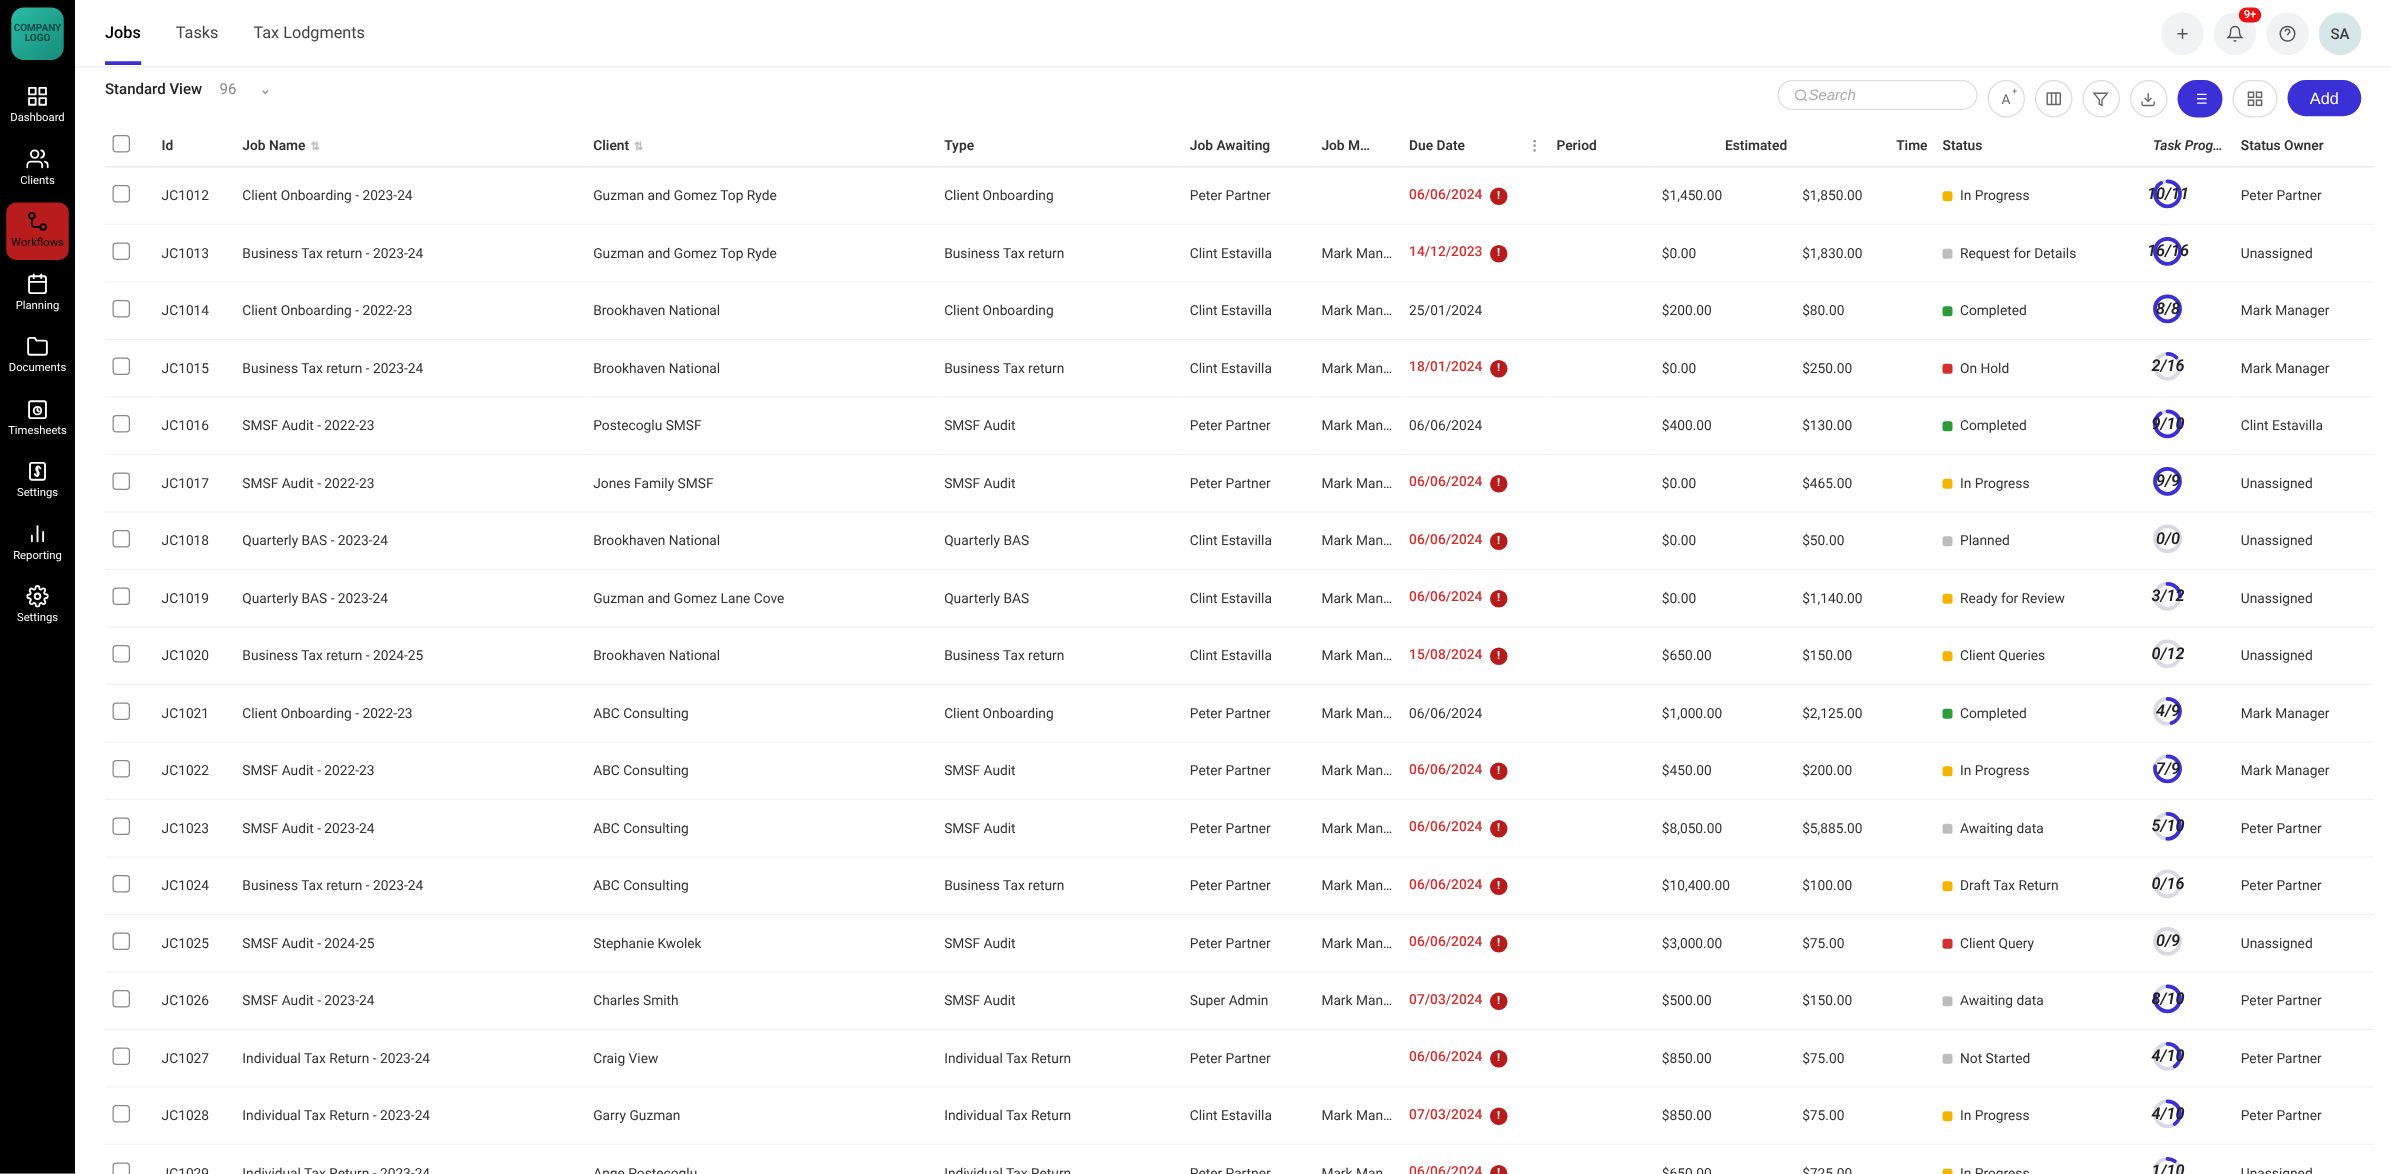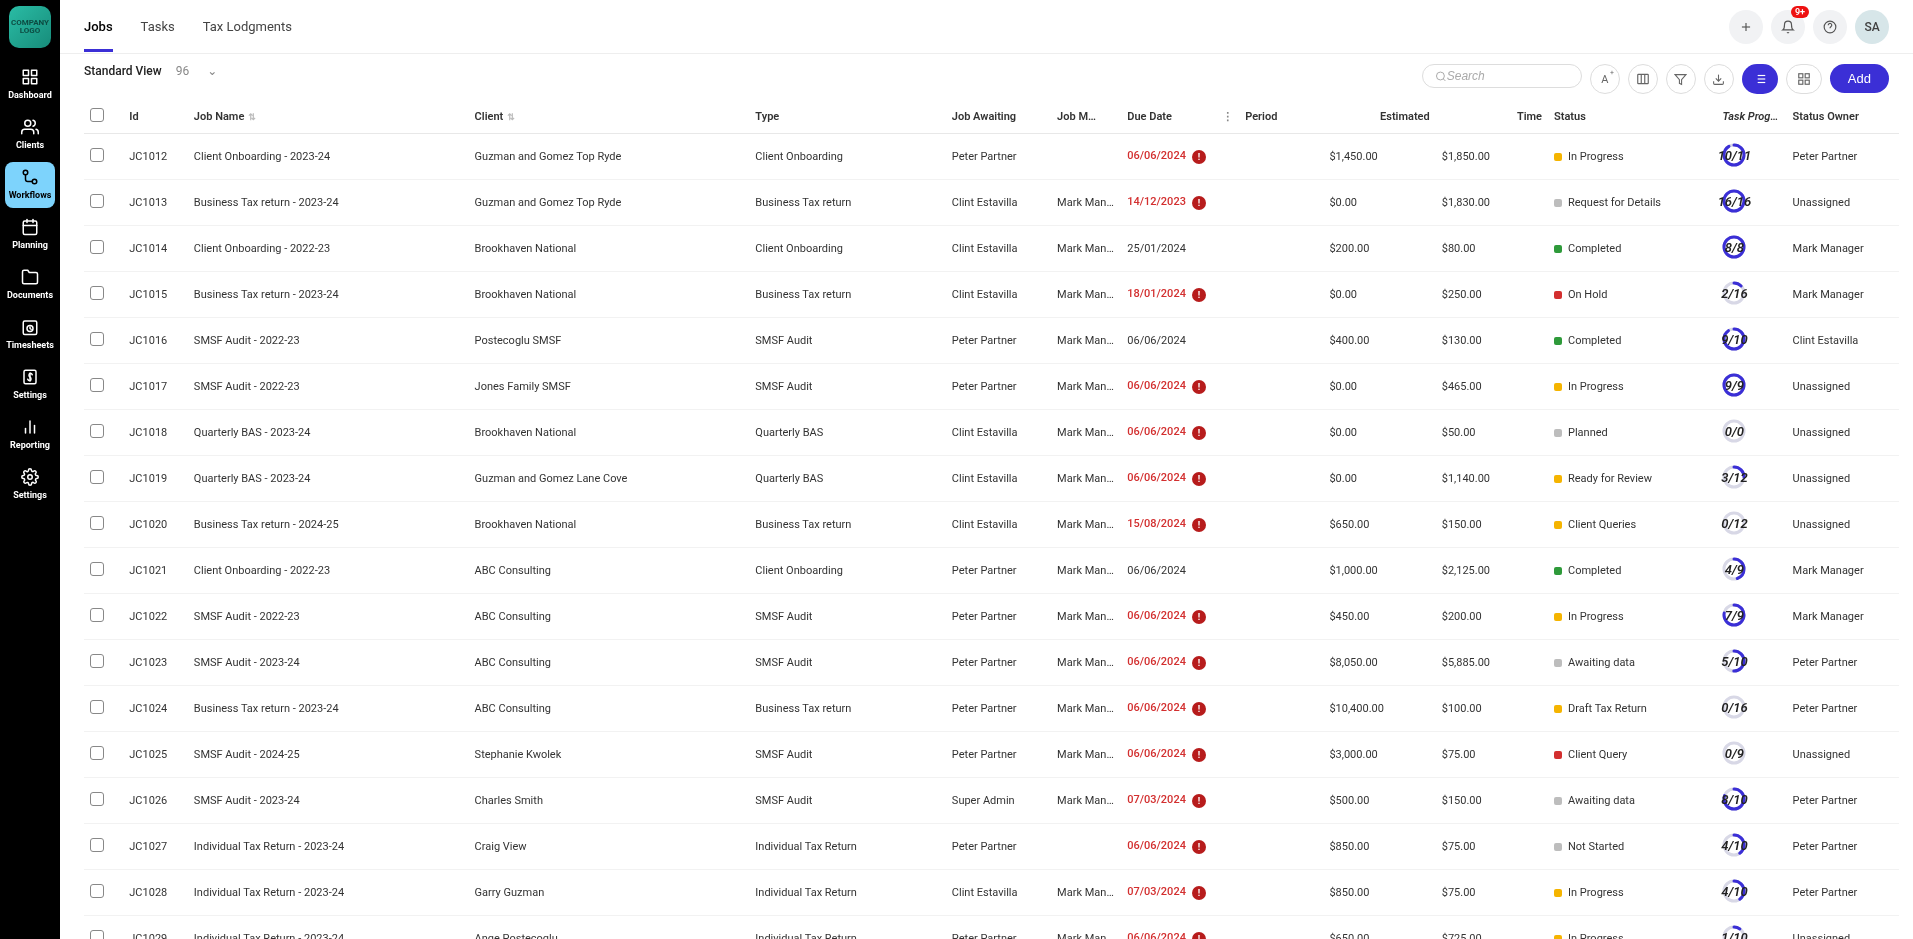--- a/index.html
+++ b/index.html
@@ -2,22 +2,22 @@
 <html><head>
 <meta charset="utf-8">
 <style>
 * { box-sizing: border-box; margin: 0; padding: 0; }
 body { font-family: -apple-system, BlinkMacSystemFont, "Segoe UI", Roboto, sans-serif; font-size: 12px; color: #333; background: #fff; overflow: hidden; }
 .app { display: flex; height: 100vh; width: 100vw; }
 
 
 .sidebar { width: 60px; background: #000; display: flex; flex-direction: column; align-items: center; padding-top: 6px; flex-shrink: 0; }
 .logo { width: 42px; height: 42px; border-radius: 10px; background: linear-gradient(135deg,#2abca5,#178c7a); display:flex; align-items:center; justify-content:center; font-size:8px; color:#0d4b42; font-weight:700; line-height:1; text-align:center; margin-bottom: 14px;}
-.nav-item { display:flex; flex-direction:column; align-items:center; justify-content:center; width:50px; padding:6px 0 8px; margin-bottom:4px; cursor:pointer; border-radius:8px;font-weight:bold; }
-.nav-item.active { background:#7dd3fc; }
+.nav-item { display:flex; flex-direction:column; align-items:center; justify-content:center; width:50px; padding:6px 0 8px; margin-bottom:4px; cursor:pointer; border-radius:8px; }
+.nav-item.active { background:#b91c1c; }
 .nav-item .icon { width:18px; height:18px; color:#fff; }
 .nav-item.active .icon { color:#000; }
 .nav-label { font-size:9px; color:#fff; margin-top:4px; }
 .nav-item.active .nav-label { color:#000; }
 
 
 .main { flex:1; display:flex; flex-direction:column; overflow:hidden; }
 
 
 .topbar { height:54px; display:flex; align-items:center; padding:0 24px; border-bottom:1px solid #eee; }

